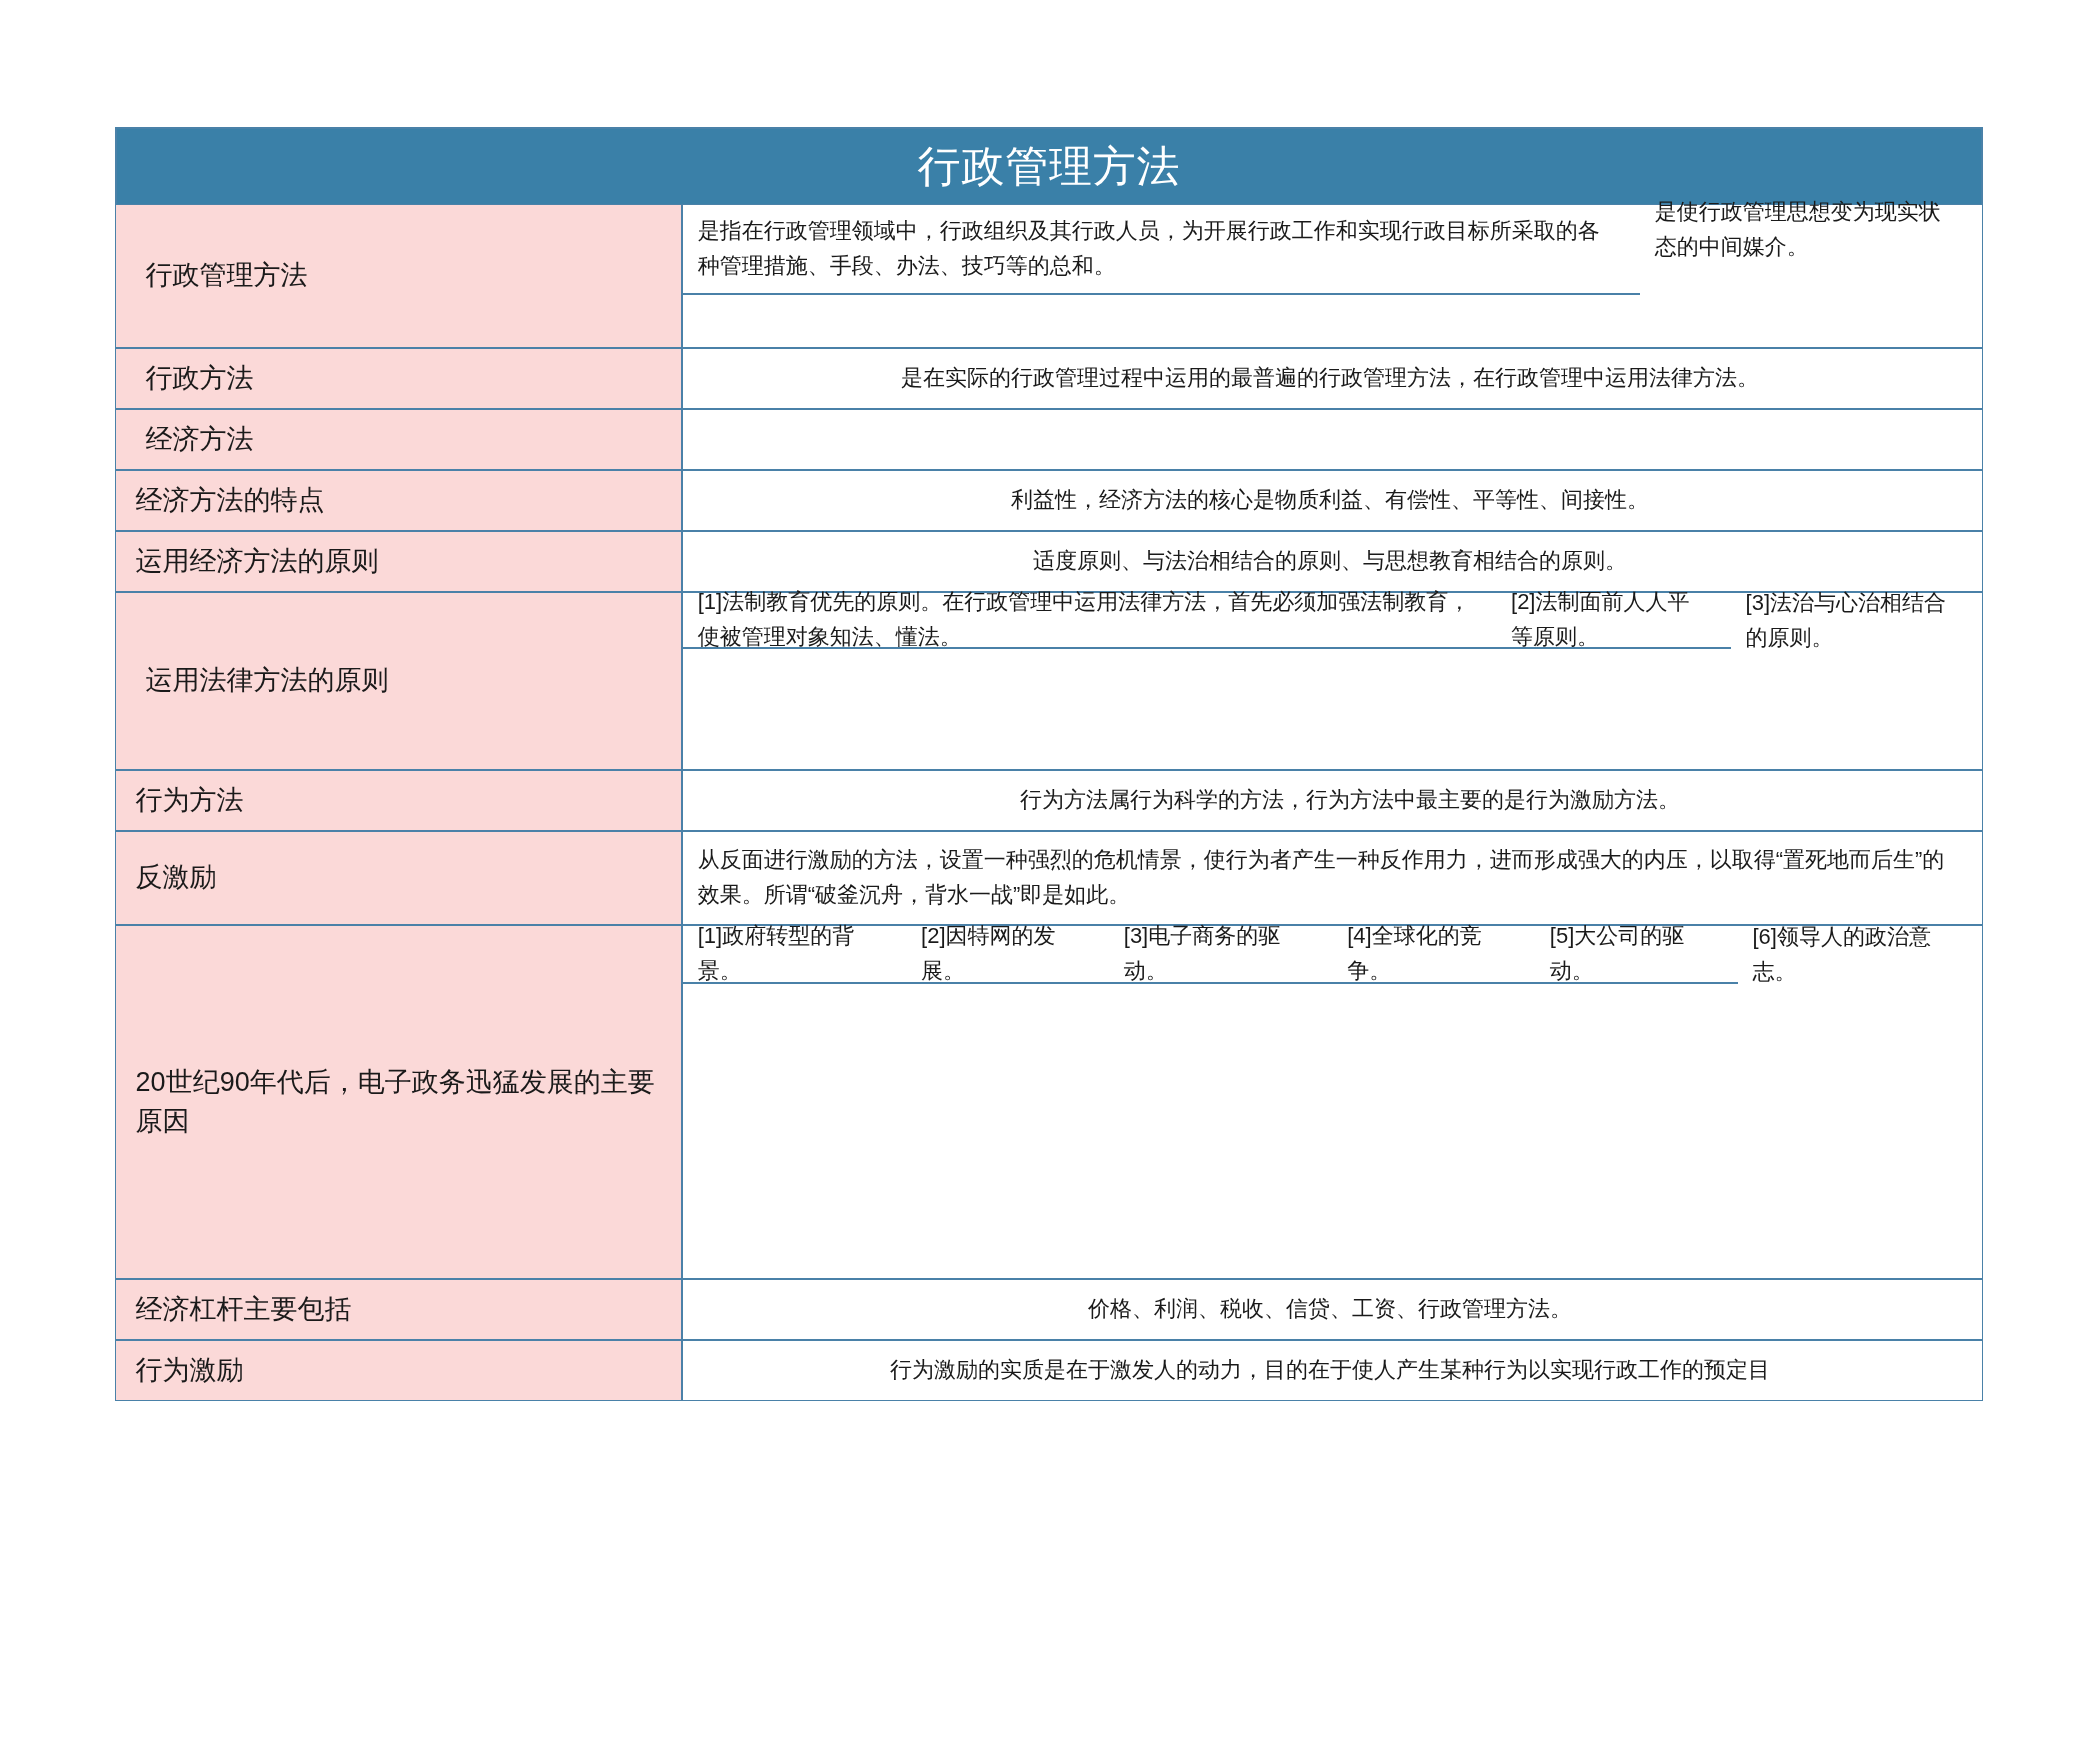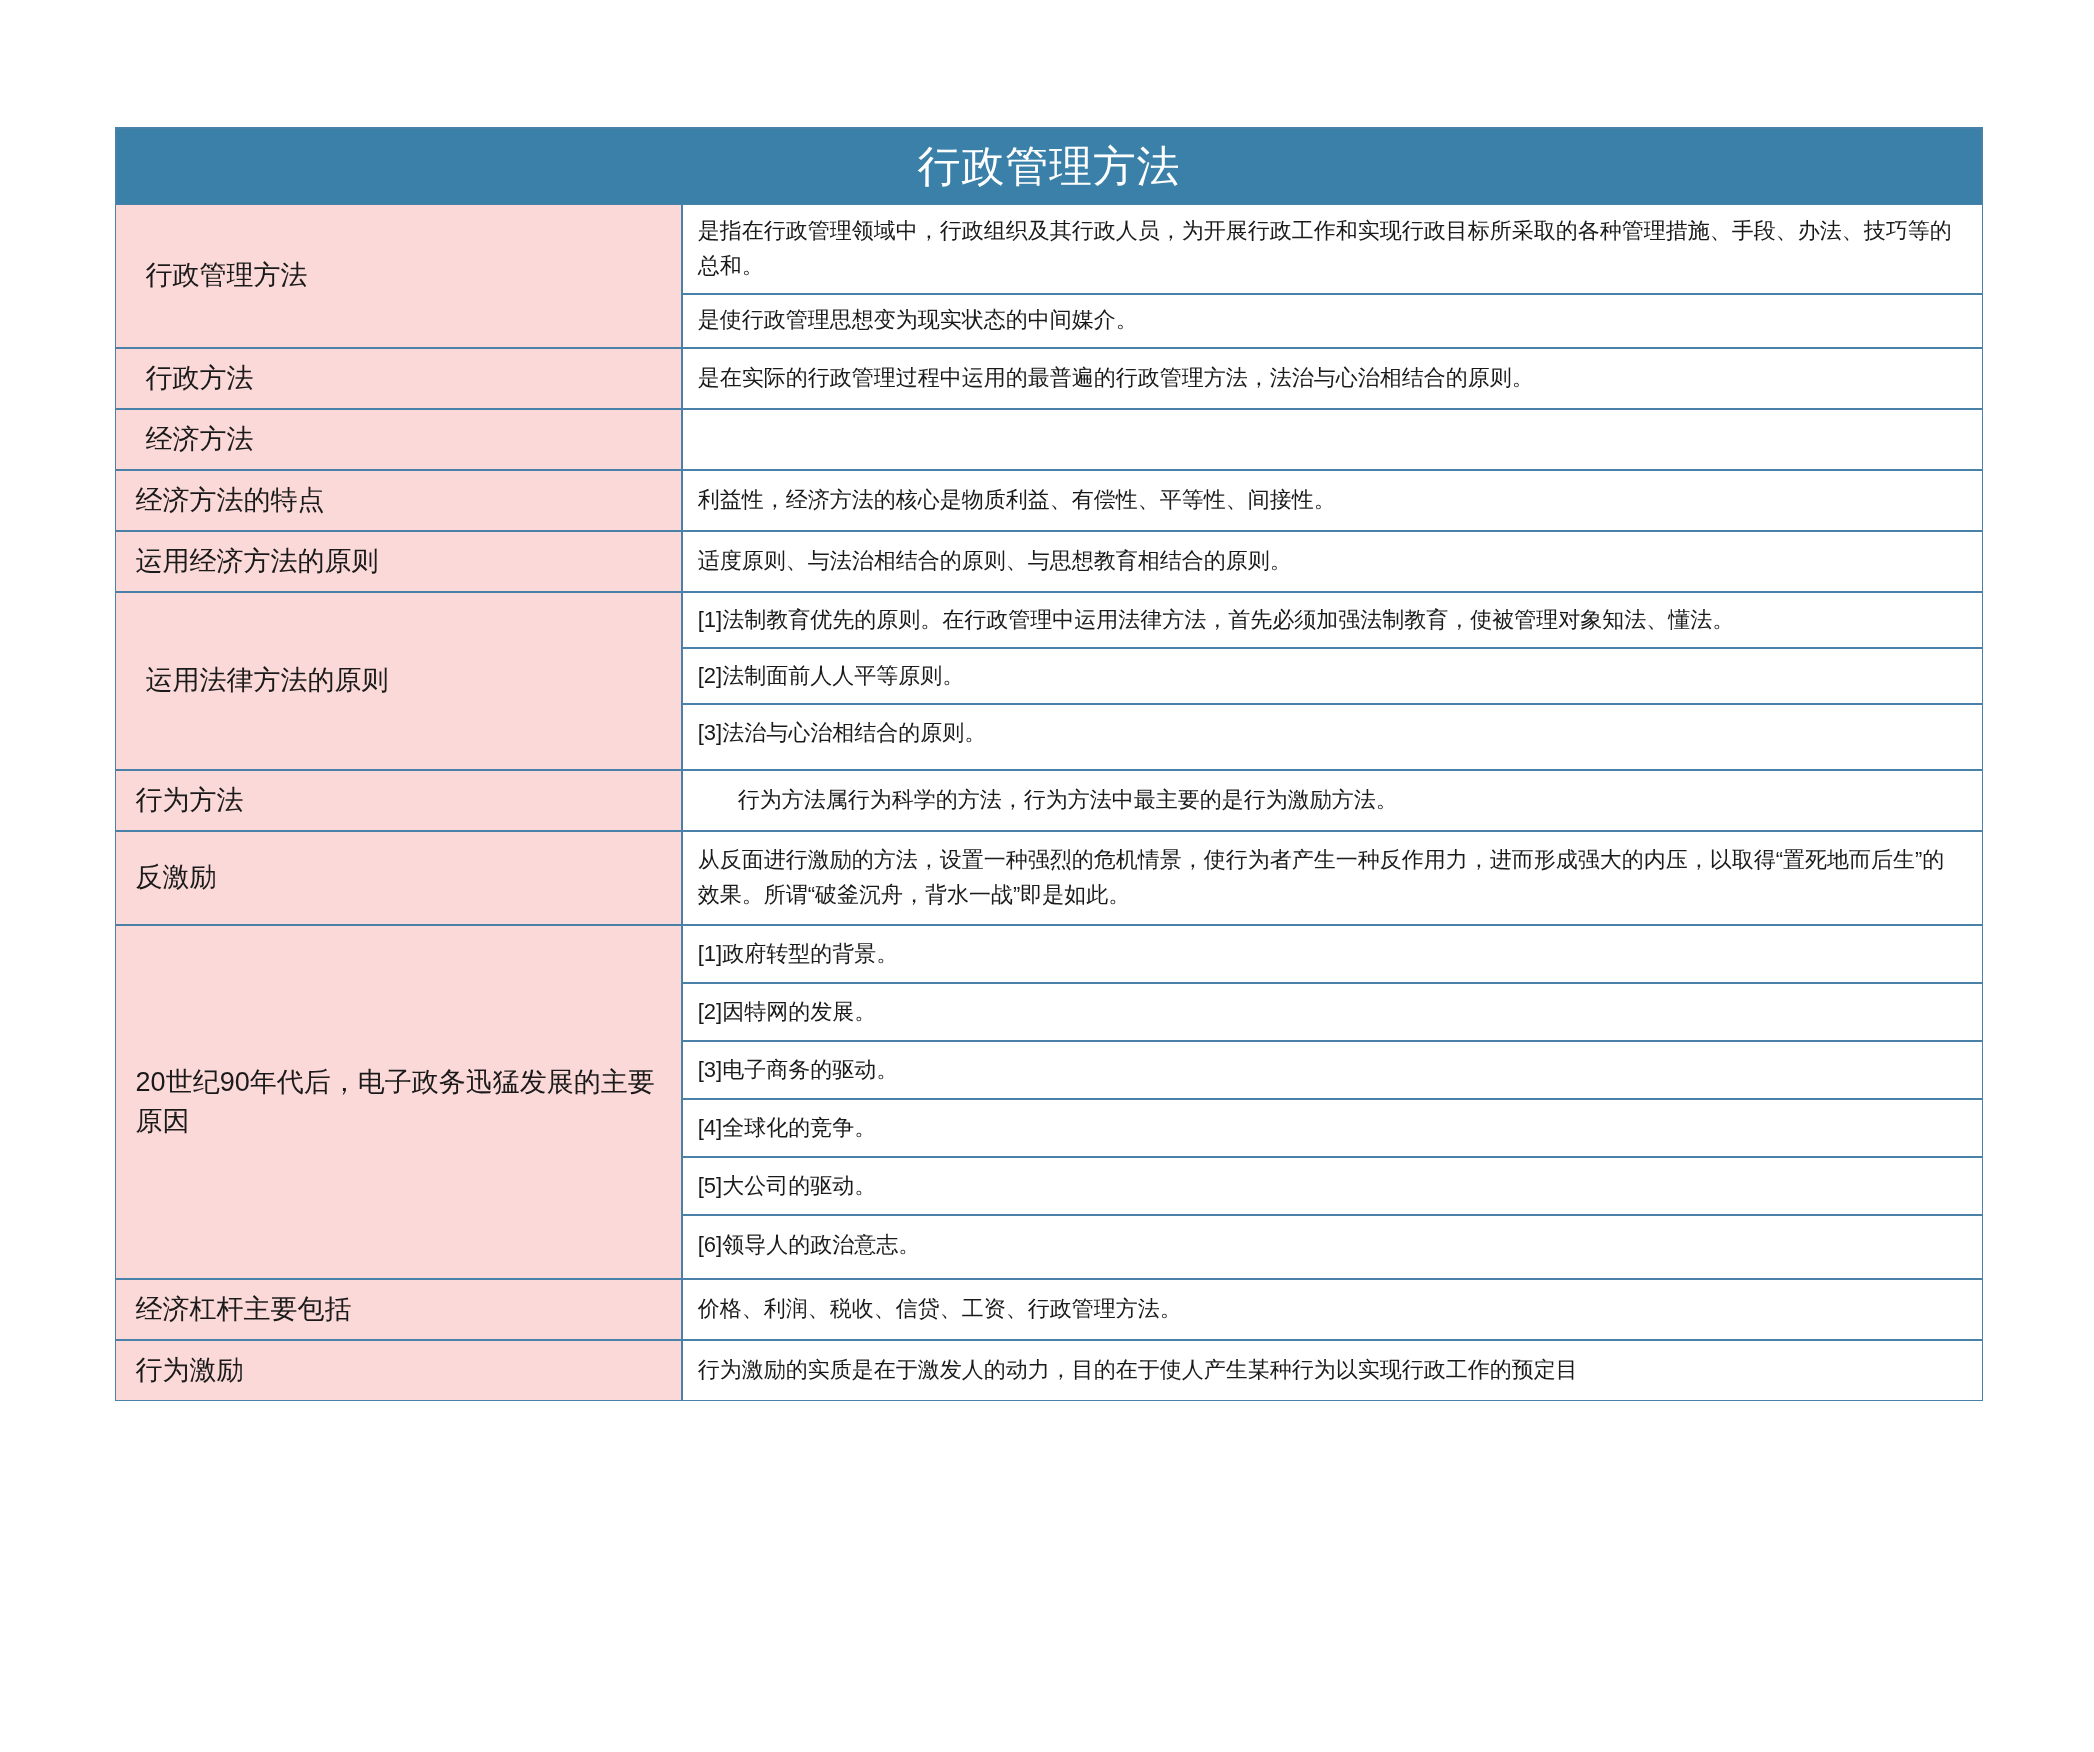--- a/index.html
+++ b/index.html
@@ -92,22 +92,22 @@
     color: #1a1a1a;
     font-weight: 400;
   }
   .tcell-label.indent { padding-left: 29.5px; }
 
   .tcell-body {
     flex: 1;
     box-sizing: border-box;
     background: #ffffff;
     display: flex;
-    flex-direction: column;
-    justify-content: flex-start;
+    flex-direction: row;
+    justify-content: center;
   }
   .subrow {
     box-sizing: border-box;
     padding: 13px 19.6px 13px 14.7px;
     border-bottom: 2.5px solid #4a81a8;
     display: flex;
     align-items: center;
     min-height: 0;
   }
   .subrow:last-child { border-bottom: none; }
@@ -165,21 +165,21 @@
         </div>
       </div>
     </div>
 
     <div class="trow h-r1">
       <div class="tcell-label indent">
         <span class="ltext">行政方法</span>
       </div>
       <div class="tcell-body">
         <div class="subrow h-r1">
-          <span class="btext">是在实际的行政管理过程中运用的最普遍的行政管理方法，法治与心治相结合的原则。</span>
+          <span class="btext">是在实际的行政管理过程中运用的最普遍的行政管理方法，在行政管理中运用法律方法。</span>
         </div>
       </div>
     </div>
 
     <div class="trow h-r2">
       <div class="tcell-label indent">
         <span class="ltext">经济方法</span>
       </div>
     </div>
 

